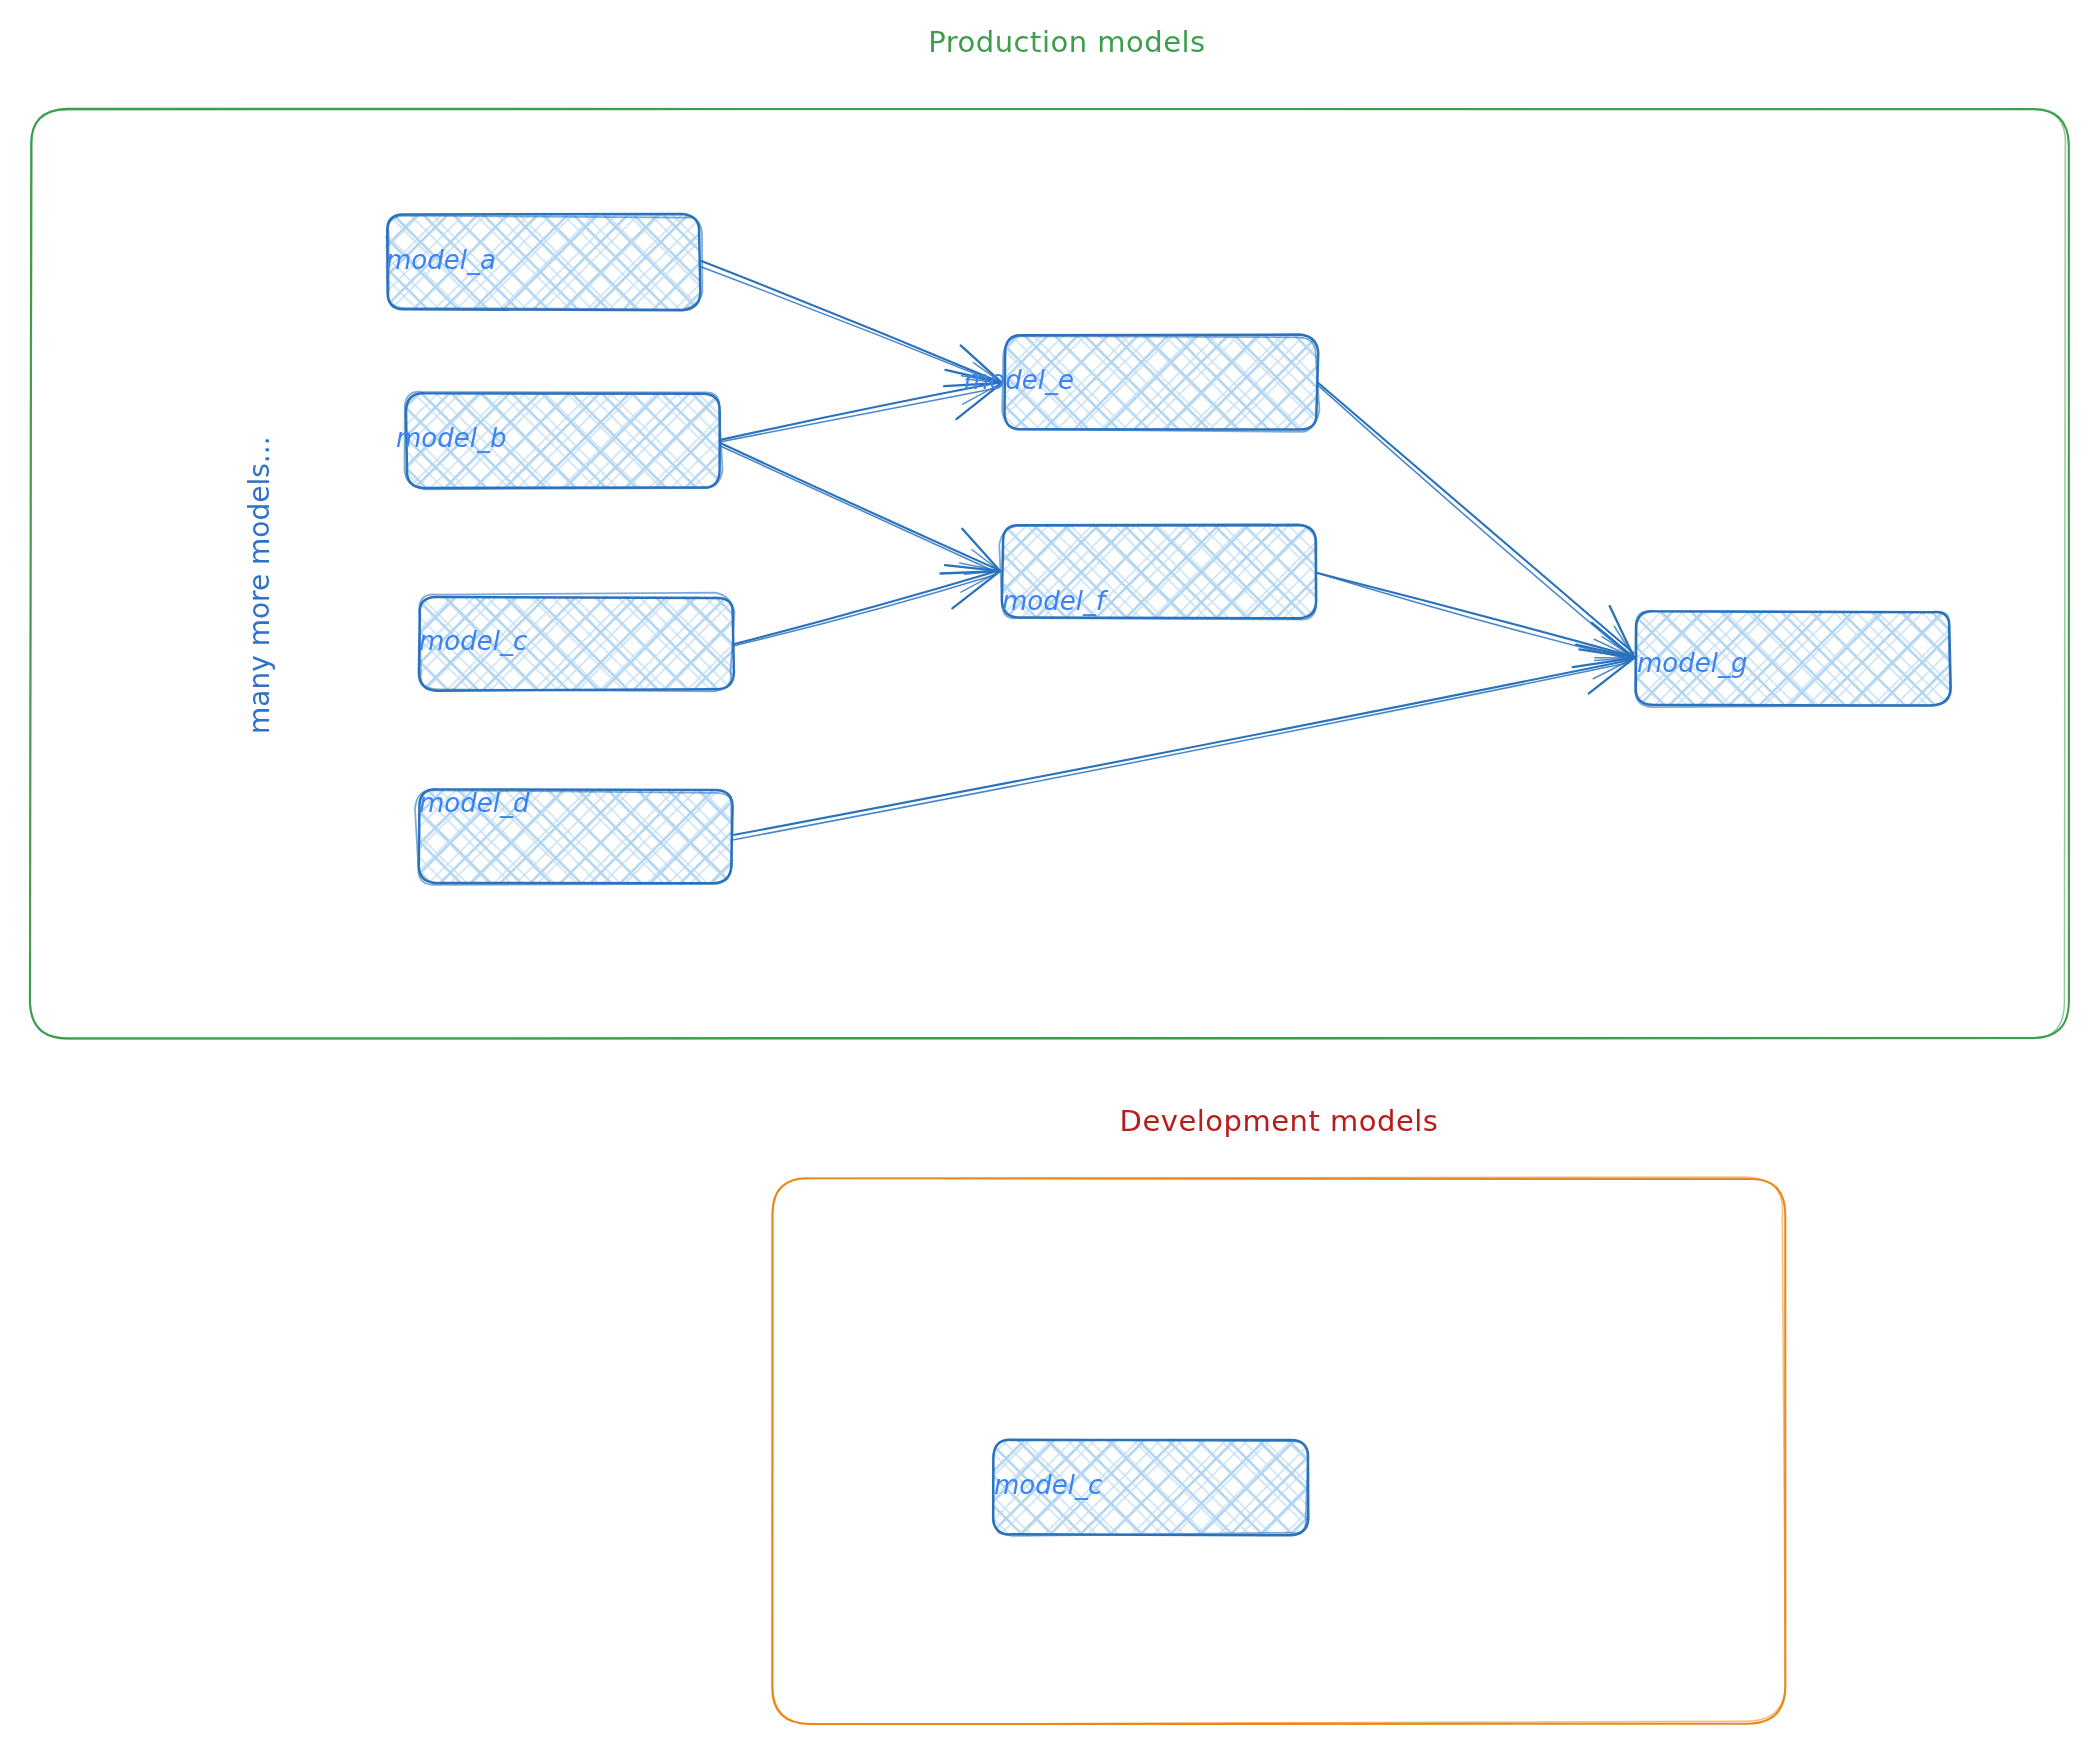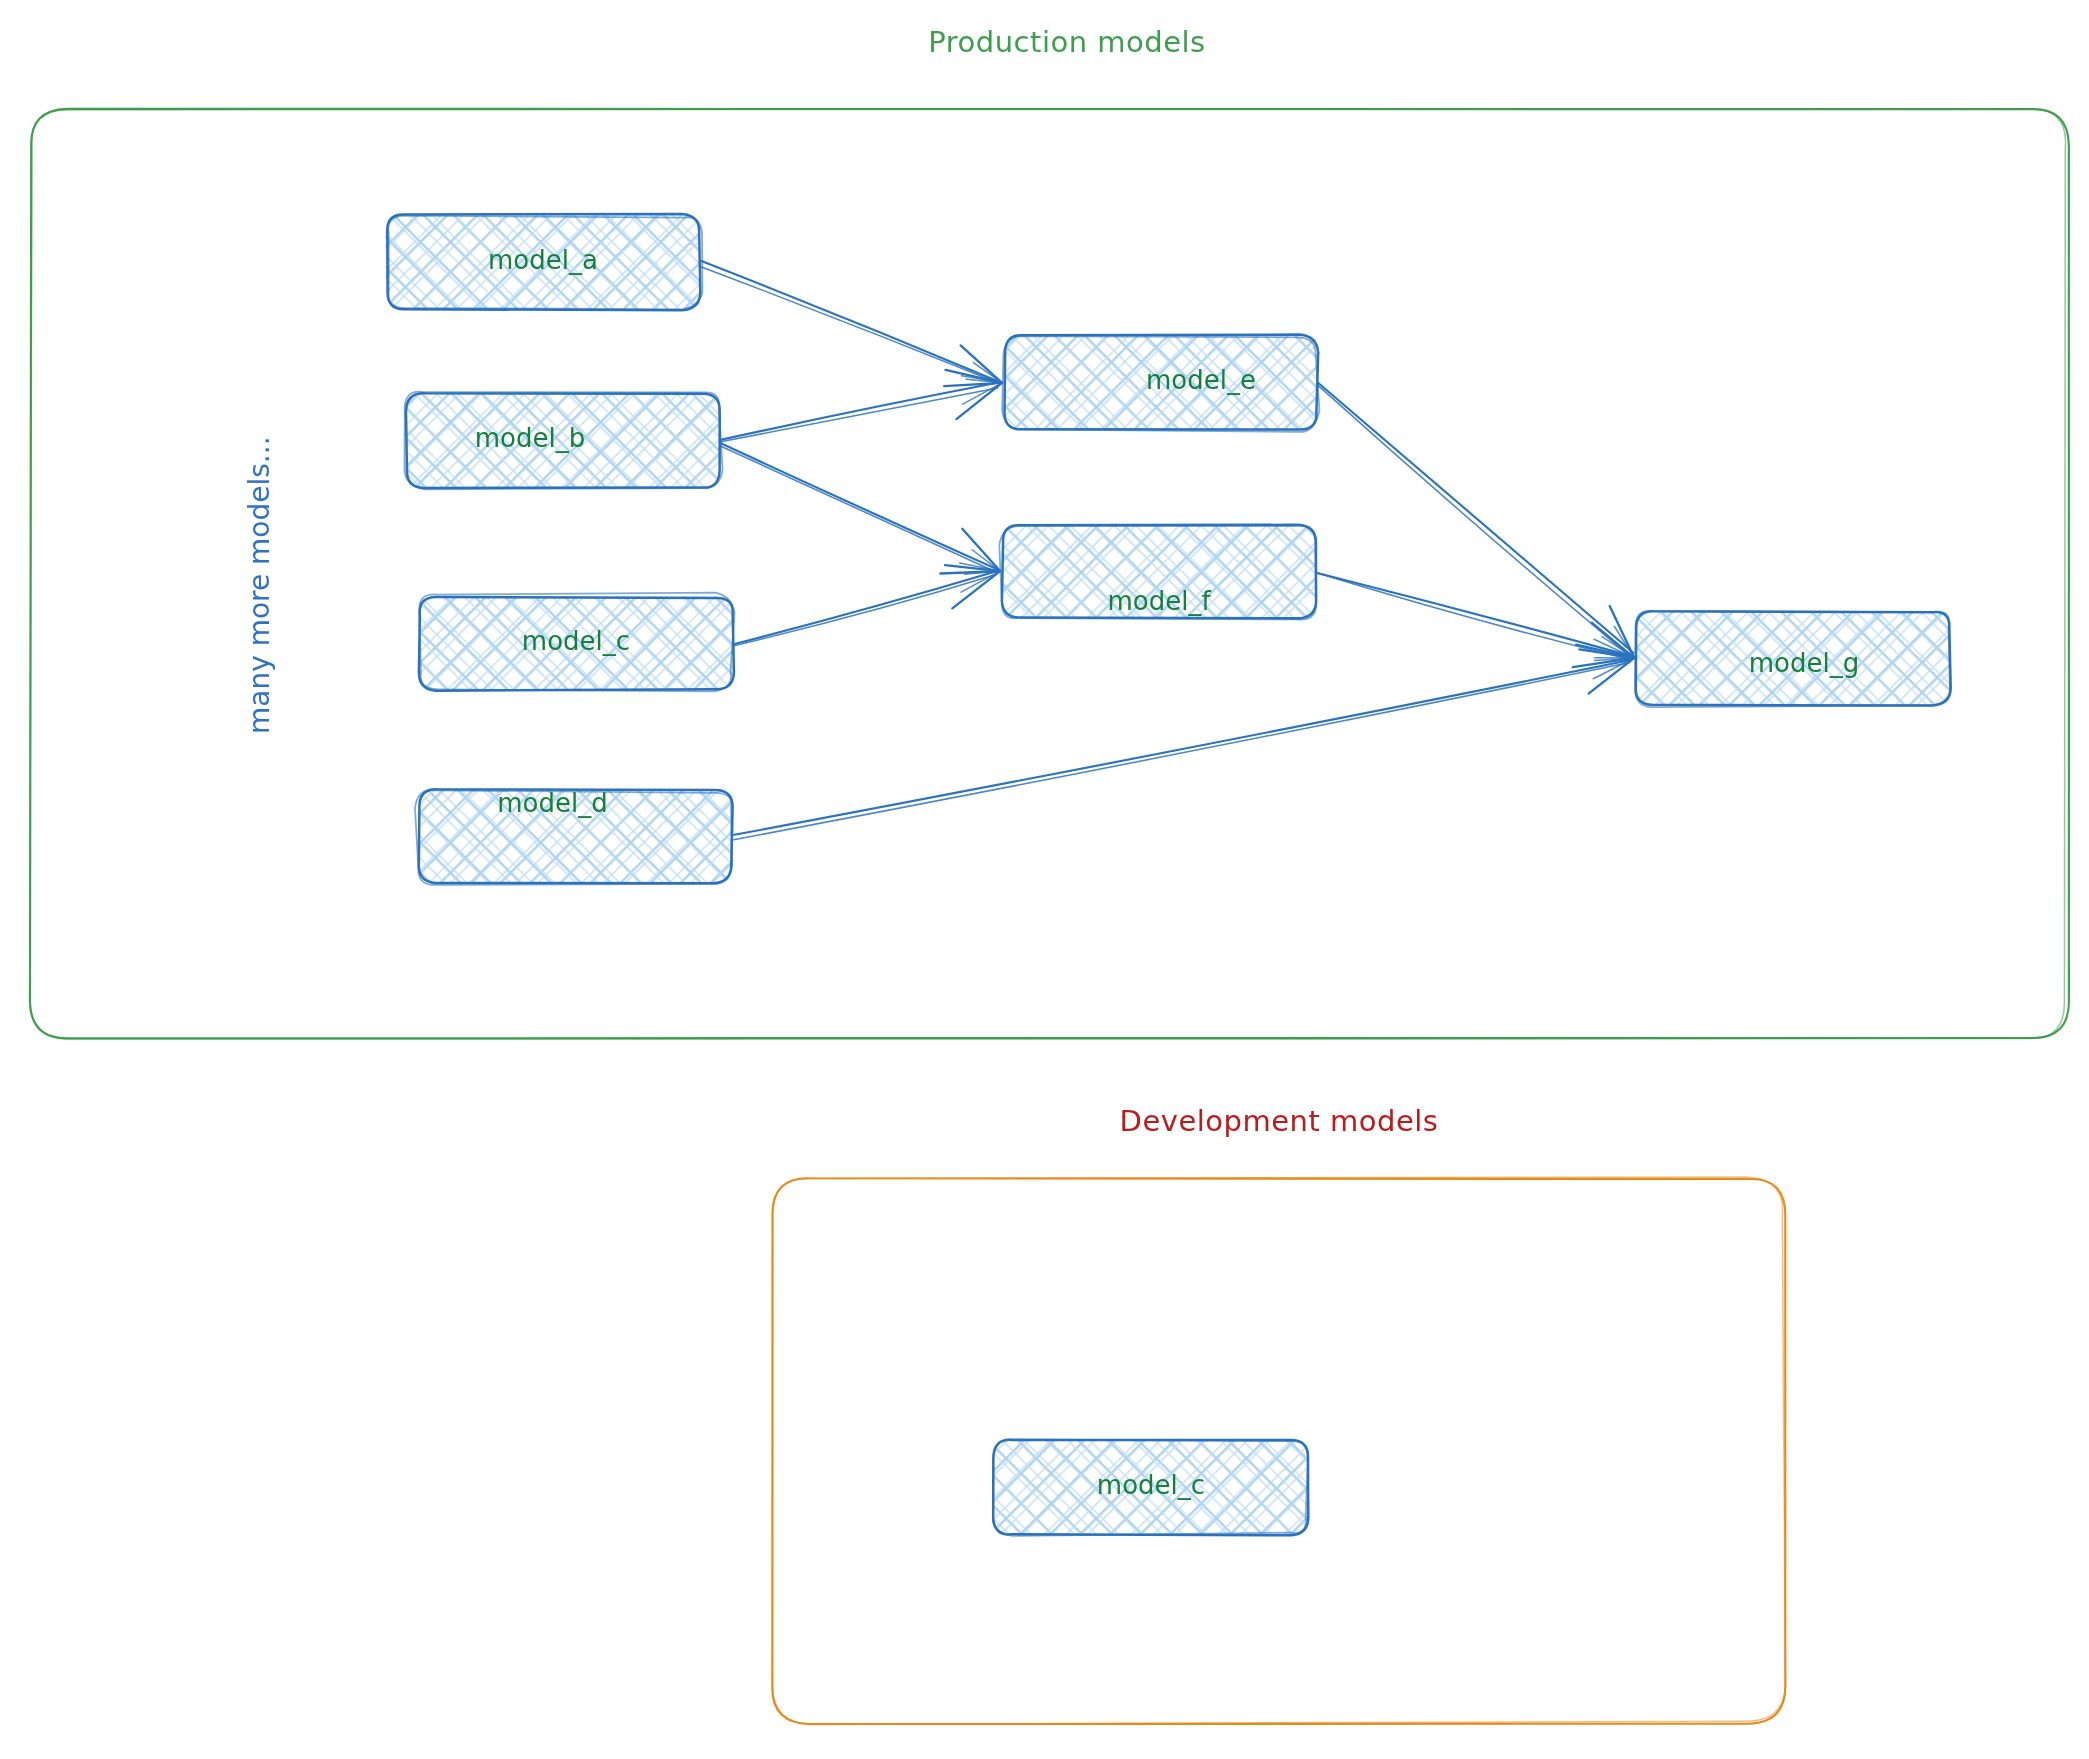--- a/index.html
+++ b/index.html
@@ -41,27 +41,27 @@
   }
   #dev-title {
     color: #b91c1c;
     left: 772px;
     width: 1014px;
     top: 1104px;
     text-align: center;
   }
   .node-label {
     position: absolute;
-    color: #15803d;
+    color: #3b82f6;
     font-family: "DejaVu Sans", sans-serif;
     font-size: 26px;
     white-space: nowrap;
-    text-align: center;
     user-select: none;
     pointer-events: none;
+    font-style: italic;
   }
   .vert-label {
     position: absolute;
     color: #2f72c4;
     font-family: "DejaVu Sans", sans-serif;
     font-size: 28px;
     white-space: nowrap;
     transform-origin: 0 0;
     transform: rotate(-90deg);
     user-select: none;
@@ -176,19 +176,19 @@
         <path d="M1047.5764419543557 1491.5162098454311 L1337.3639188539237 1491.7309669144452 Q1355.6475387243554 1492.095797275193 1354.9037625789642 1509.5162098454311 L1355.2562824278139 1572.452428753022 Q1354.8806816139258 1589.5076918075792 1336.6165683451109 1590.3689175513573 L1047.3090702290647 1589.31093805423 Q1029.9866145183332 1590.7190327928402 1028.881399476435 1572.6514172065072 L1029.047558578197 1510.3866451079957 Q1029.303998190444 1490.5322206285782 1047.5764419543557 1491.5162098454311" fill="none" stroke="#2a72bd" stroke-width="2.6" stroke-linecap="round" stroke-linejoin="round" opacity="1"></path>
         <path d="M1047.5344799244776 1491.0238445972093 L1338.0346575396136 1492.8708794413135 Q1354.0571591805667 1492.214786939323 1354.885283448361 1509.0238445972093 L1352.6935156465508 1568.9866818952376 Q1355.6135657924228 1591.45573938163 1335.526103364397 1587.6577295682393 L1048.4202260029501 1591.068020346854 Q1027.0784994377755 1586.457122832071 1028.4927055210806 1572.2379363869318 L1028.7751099470072 1509.9396489930339 Q1030.0739934434182 1491.1915127537213 1047.5344799244776 1491.0238445972093" fill="none" stroke="#2a72bd" stroke-width="1.8" stroke-linecap="round" stroke-linejoin="round" opacity="0.6"></path>
       </g>
   </svg>
 
   <div id="label-layer">
       <div class="node-label" style="left: 386px; top: 245px; width: 314px;">model_a</div>
       <div class="node-label" style="left: 396px; top: 423px; width: 268px;">model_b</div>
       <div class="node-label" style="left: 419px; top: 626px; width: 314px;">model_c</div>
       <div class="node-label" style="left: 419px; top: 788px; width: 267px;">model_d</div>
-      <div class="node-label" style="left: 1044px; top: 365px; width: 314px;">model_e</div>
+      <div class="node-label" style="left: 964px; top: 365px; width: 314px;">model_e</div>
       <div class="node-label" style="left: 1002px; top: 554px; width: 314px; margin-top: 32px;">model_f</div>
       <div class="node-label" style="left: 1637px; top: 648px; width: 334px;">model_g</div>
       <div class="node-label" style="left: 994px; top: 1470px; width: 314px;">model_c</div>
     </div>
 </div>
 
 
 </body></html>

